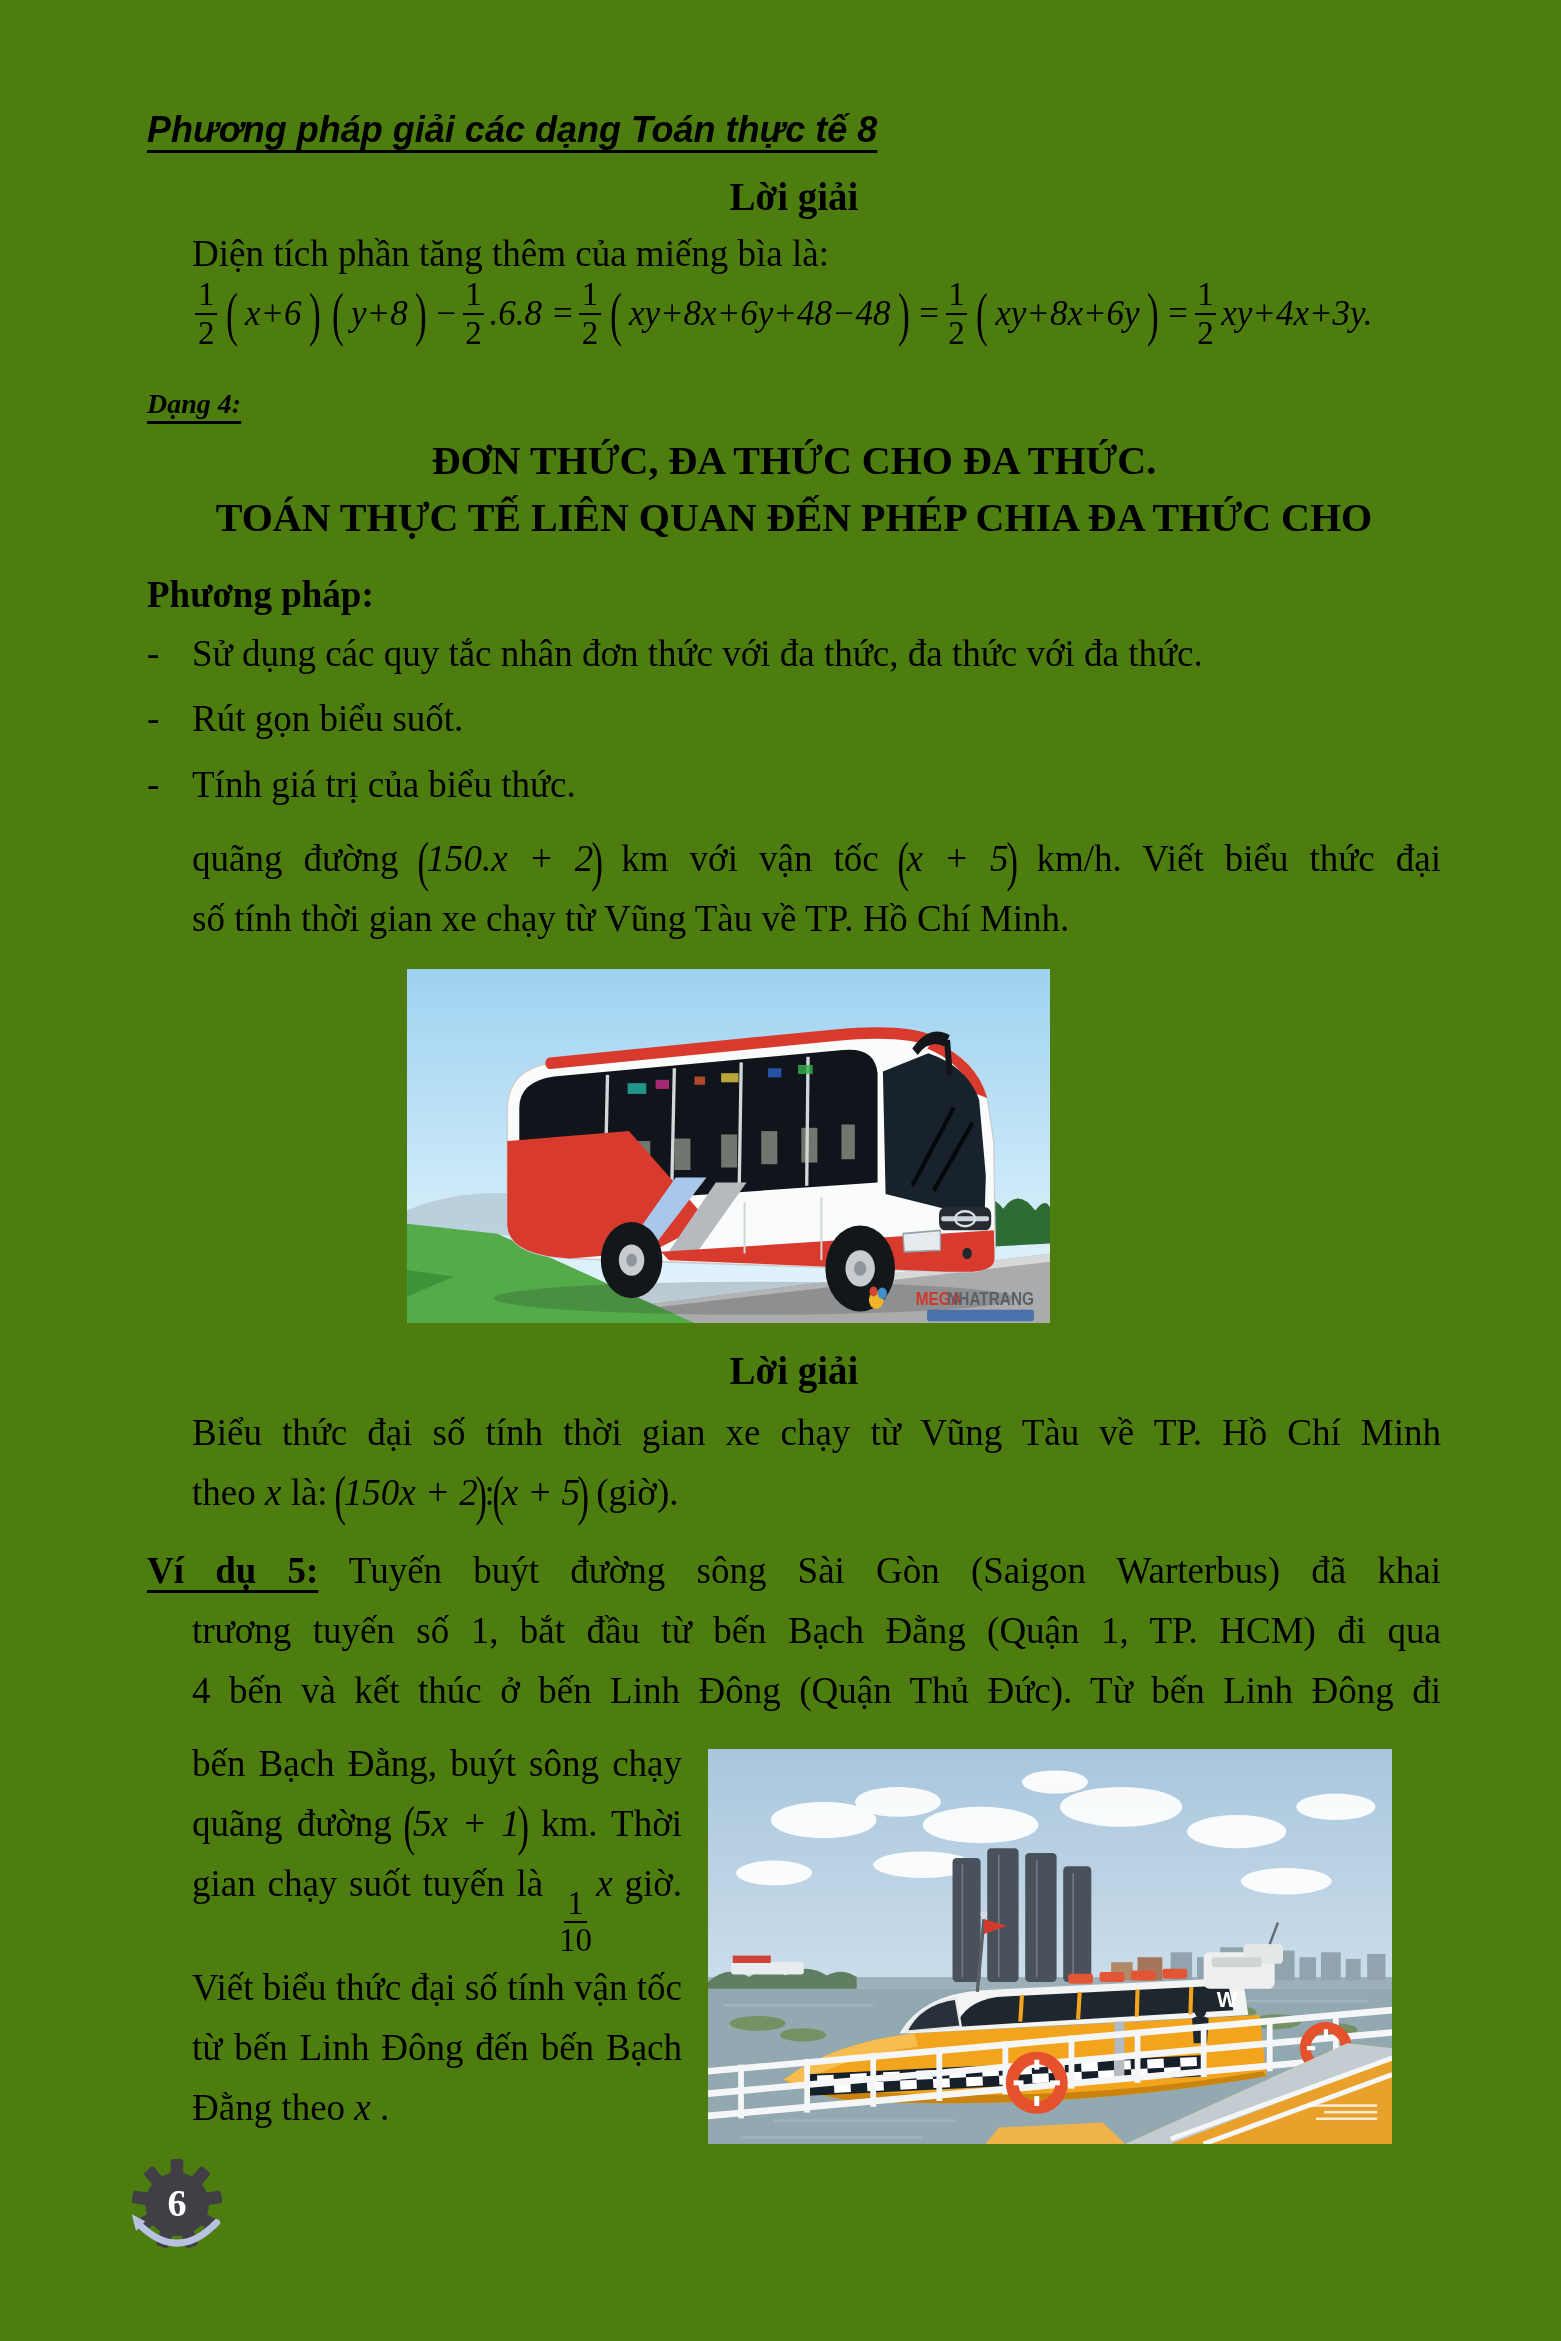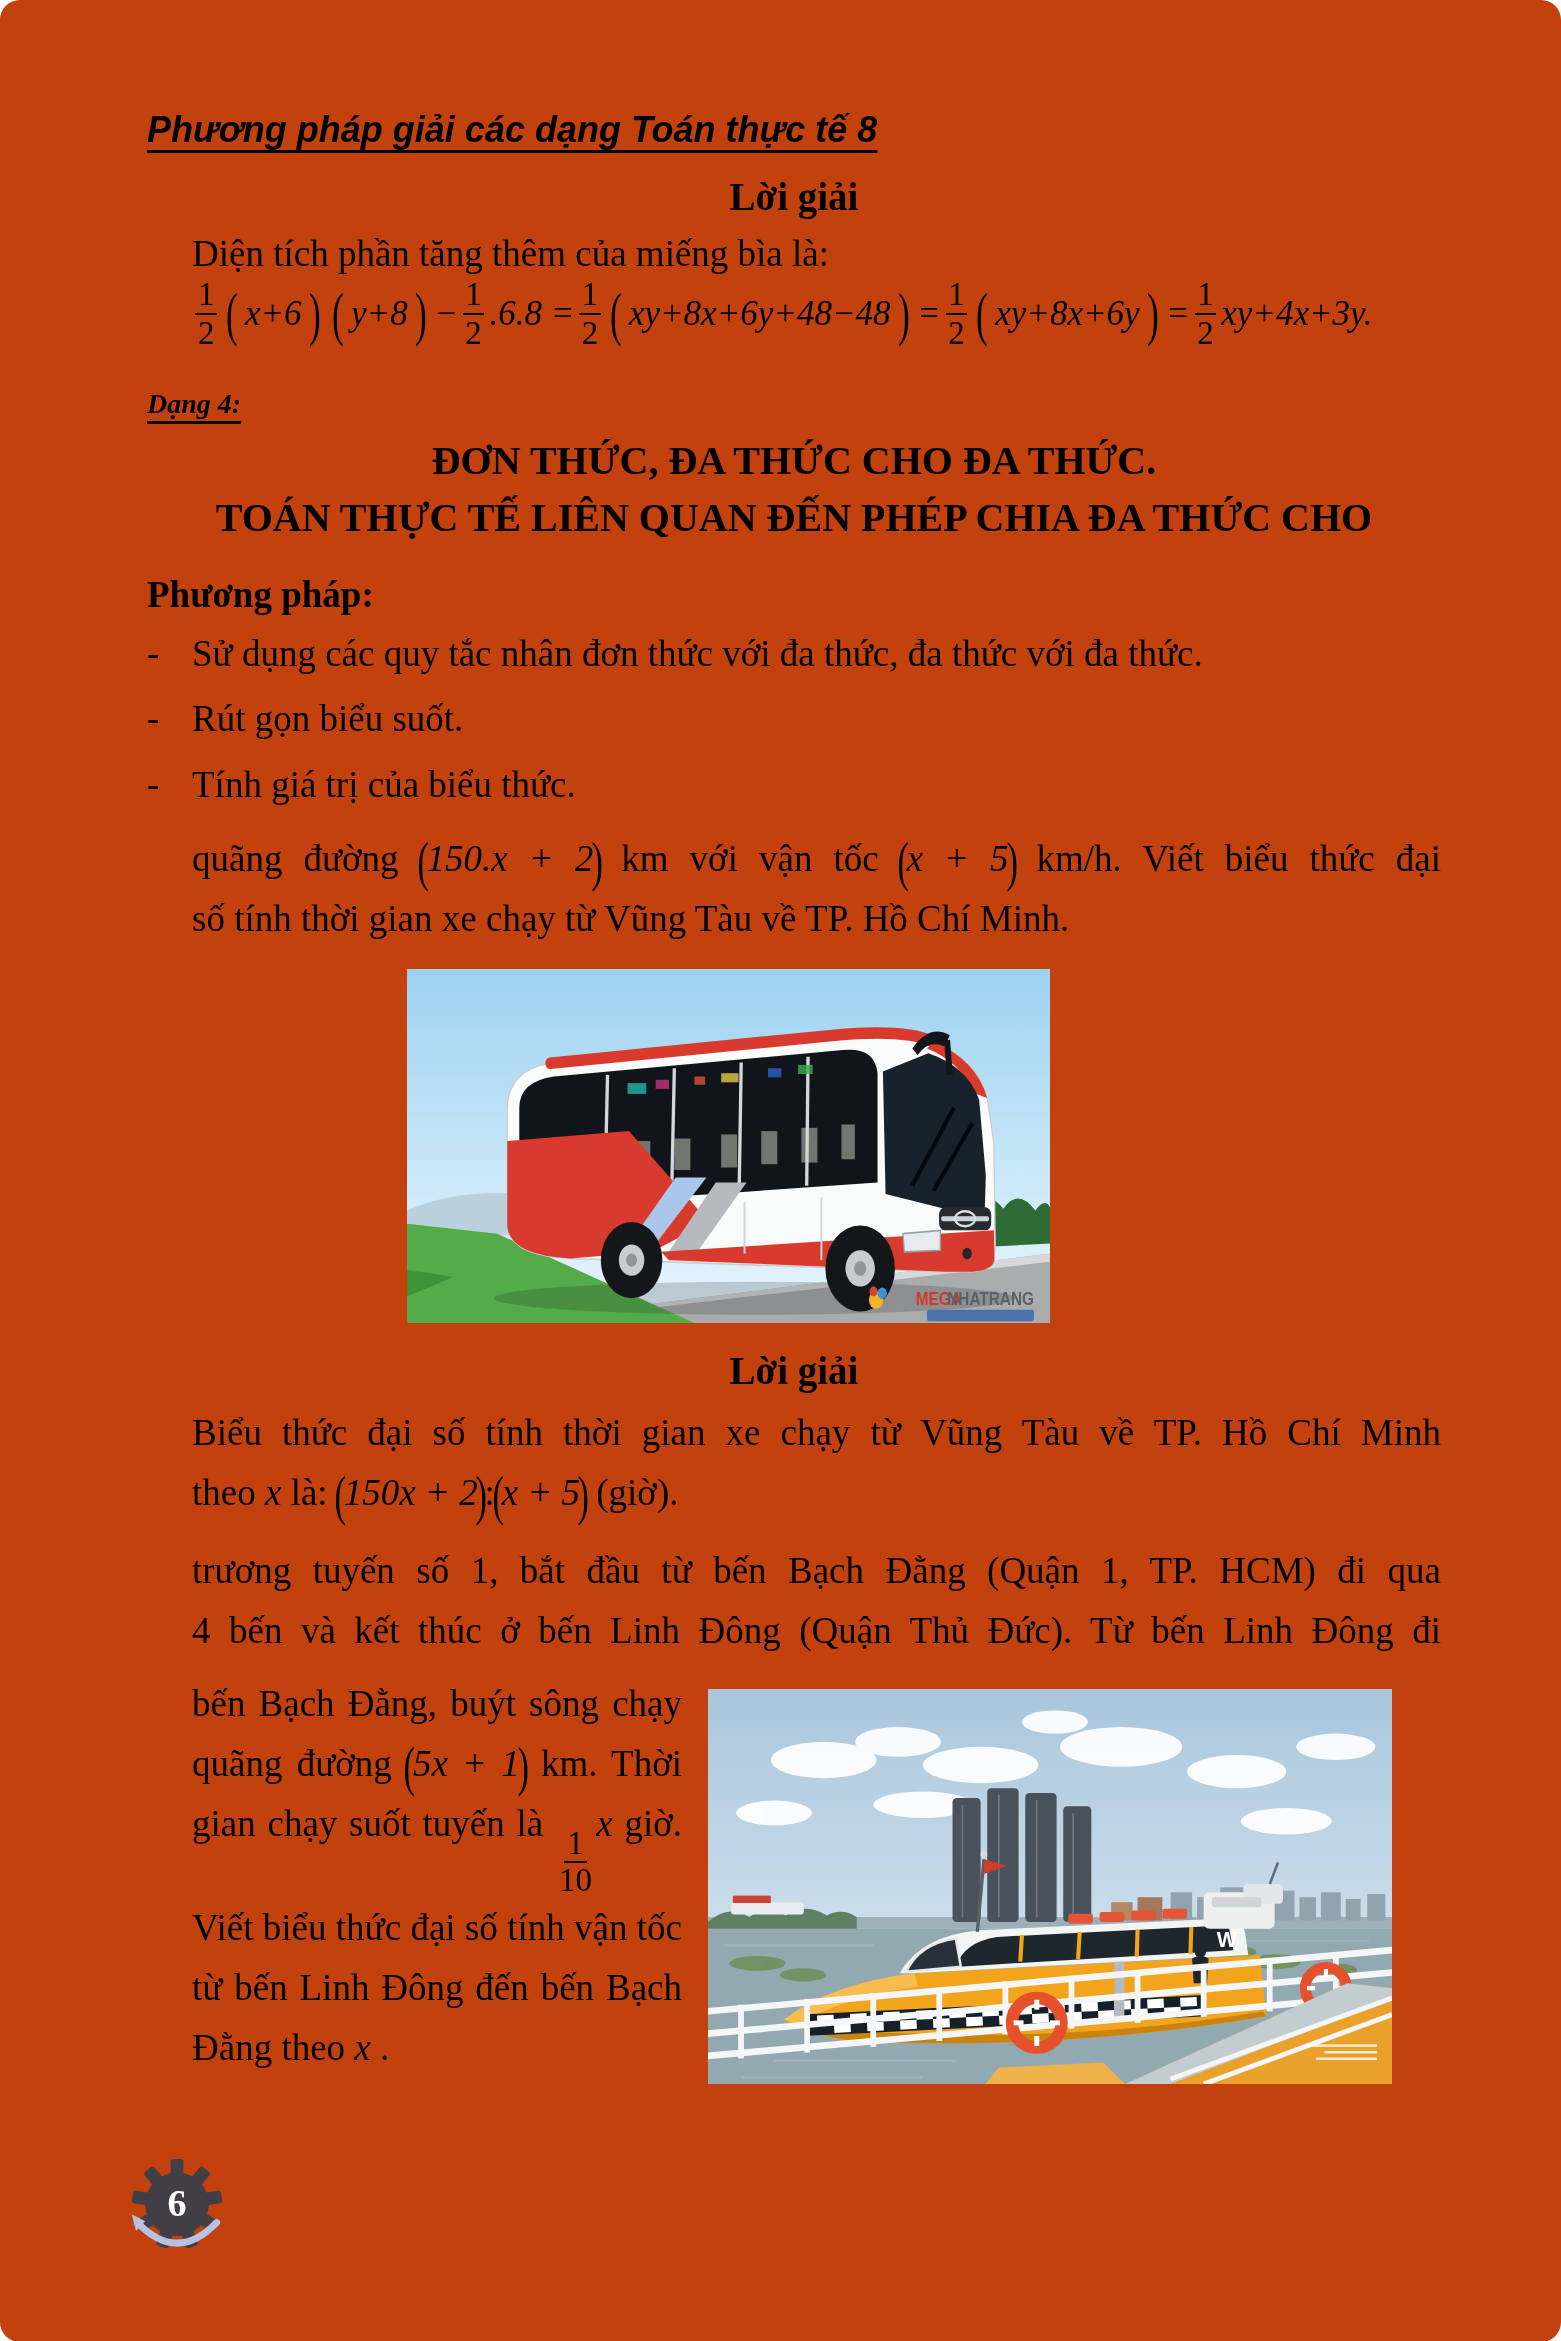--- a/index.html
+++ b/index.html
@@ -1,17 +1,17 @@
 <!DOCTYPE html>
 <html style="font-size:13.2px"><head>
 <meta charset="utf-8">
 <style>
   html,body{margin:0;padding:0;background:#ffffff;}
-  .page{position:relative;width:1561px;height:2342px;background:#c2410c;
-        font-family:"Liberation Serif",serif;font-size:37px;color:#000;overflow:hidden;border-radius:20px;}
+  .page{position:relative;width:1561px;height:2342px;background:#4d7c0f;
+        font-family:"Liberation Serif",serif;font-size:37px;color:#000;overflow:hidden;}
   .content{padding:0 120px 0 147px;}
   .hdr{padding-top:109px;font-family:"Liberation Sans",sans-serif;font-size:36px;
        font-weight:bold;font-style:italic;}
   .ul{text-decoration:underline;text-decoration-thickness:2.5px;text-underline-offset:8.3px;}
   .center{text-align:center;}
   .bold{font-weight:bold;}
   .sol-title{margin-top:23px;font-size:39px;}
   .intro{margin-top:13.2px;padding-left:45px;}
   .formula{margin-top:1.7px;padding-left:45px;display:flex;align-items:center;
            white-space:nowrap;font-size:35px;font-style:italic;}
@@ -219,20 +219,21 @@
     </div>
 
     <div class="center bold sol2-title">Lời giải</div>
 
     <div class="solpara">
       <div class="exline">Biểu thức đại số tính thời gian xe chạy từ Vũng Tàu về TP. Hồ Chí Minh</div>
       <div class="exline noj"><span>theo </span><span class="mvar">x</span><span> là: </span><span class="bpt">(</span><span class="mvar">150x + 2</span><span class="bpt">)</span><span>:</span><span class="bpt">(</span><span class="mvar">x + 5</span><span class="bpt">)</span><span> (giờ).</span></div>
     </div>
 
     <div class="expara">
+      <div class="exline first"><span class="exlabel">Ví dụ 5:</span><span> </span><span>Tuyến buýt đường sông Sài Gòn (Saigon Warterbus) đã khai</span></div>
       <div class="exline">trương tuyến số 1, bắt đầu từ bến Bạch Đằng (Quận 1, TP. HCM) đi qua</div>
       <div class="exline">4 bến và kết thúc ở bến Linh Đông (Quận Thủ Đức). Từ bến Linh Đông đi</div>
     </div>
 
     <div class="ex5row">
       <div class="ex5side"><span>bến Bạch Đằng, buýt sông chạy quãng đường </span><span class="bpt">(</span><span class="mvar">5x + 1</span><span class="bpt">)</span><span> km. Thời gian chạy suốt tuyến là </span><span class="ifrac">
             <span class="fn">1</span>
             <span>10</span>
           </span><span class="mvar">x</span><span> giờ. Viết biểu thức đại số tính vận tốc từ bến Linh Đông đến bến Bạch Đằng theo </span><span class="mvar">x</span><span> .</span></div>
 

